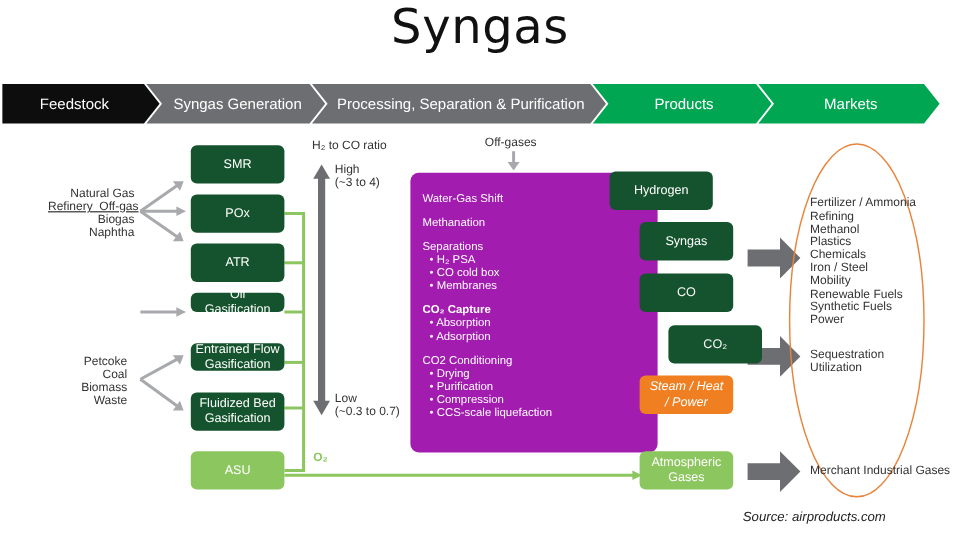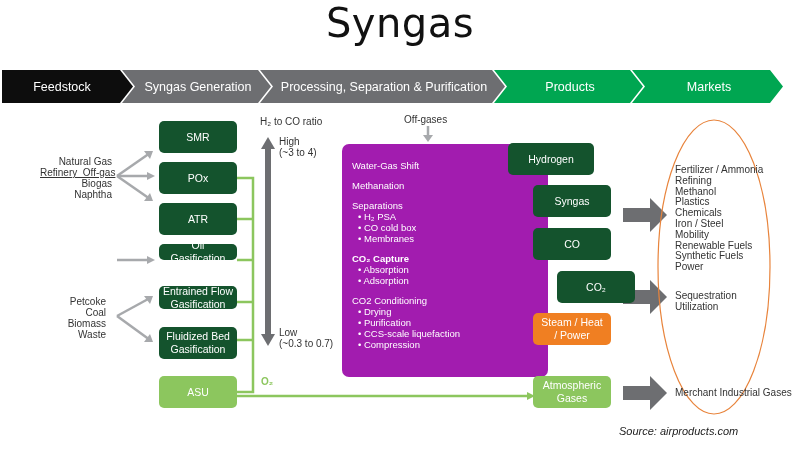--- a/index.html
+++ b/index.html
@@ -132,29 +132,29 @@
   <div class="bullet">• CO cold box</div>
   <div class="bullet">• Membranes</div>
   <div class="gap"></div>
   <div class="bold">CO₂ Capture</div>
   <div class="bullet">• Absorption</div>
   <div class="bullet">• Adsorption</div>
   <div class="gap"></div>
   <div>CO2 Conditioning</div>
   <div class="bullet">• Drying</div>
   <div class="bullet">• Purification</div>
+  <div class="bullet">• Compression</div>
   <div class="bullet">• CCS-scale liquefaction</div>
-  <div class="bullet">• Compression</div>
 </div>
 
 <div class="box blue" style="left:508px;top:143px;width:86px;height:32px;">Hydrogen</div>
 <div class="box blue" style="left:533px;top:185px;width:78px;height:32px;">Syngas</div>
 <div class="box blue" style="left:533px;top:228px;width:78px;height:32px;">CO</div>
 <div class="box blue" style="left:533px;top:271px;width:78px;height:32px;margin-left:24px;">CO₂</div>
-<div class="box orange" style="left:533px;top:313px;width:78px;height:32px;padding:0 6px;box-sizing:border-box;">Steam / Heat / Power</div>
+<div class="box orange" style="left:533px;top:313px;width:78px;height:32px;padding:0 6px;box-sizing:border-box;font-style:italic;">Steam / Heat / Power</div>
 <div class="box green" style="left:533px;top:376px;width:78px;height:32px;padding:0 8px;box-sizing:border-box;">Atmospheric Gases</div>
 
 <div class="market-text" style="left:675px;top:165px;">
   <div>Fertilizer / Ammonia</div>
   <div>Refining</div>
   <div>Methanol</div>
   <div>Plastics</div>
   <div>Chemicals</div>
   <div>Iron / Steel</div>
   <div>Mobility</div>

